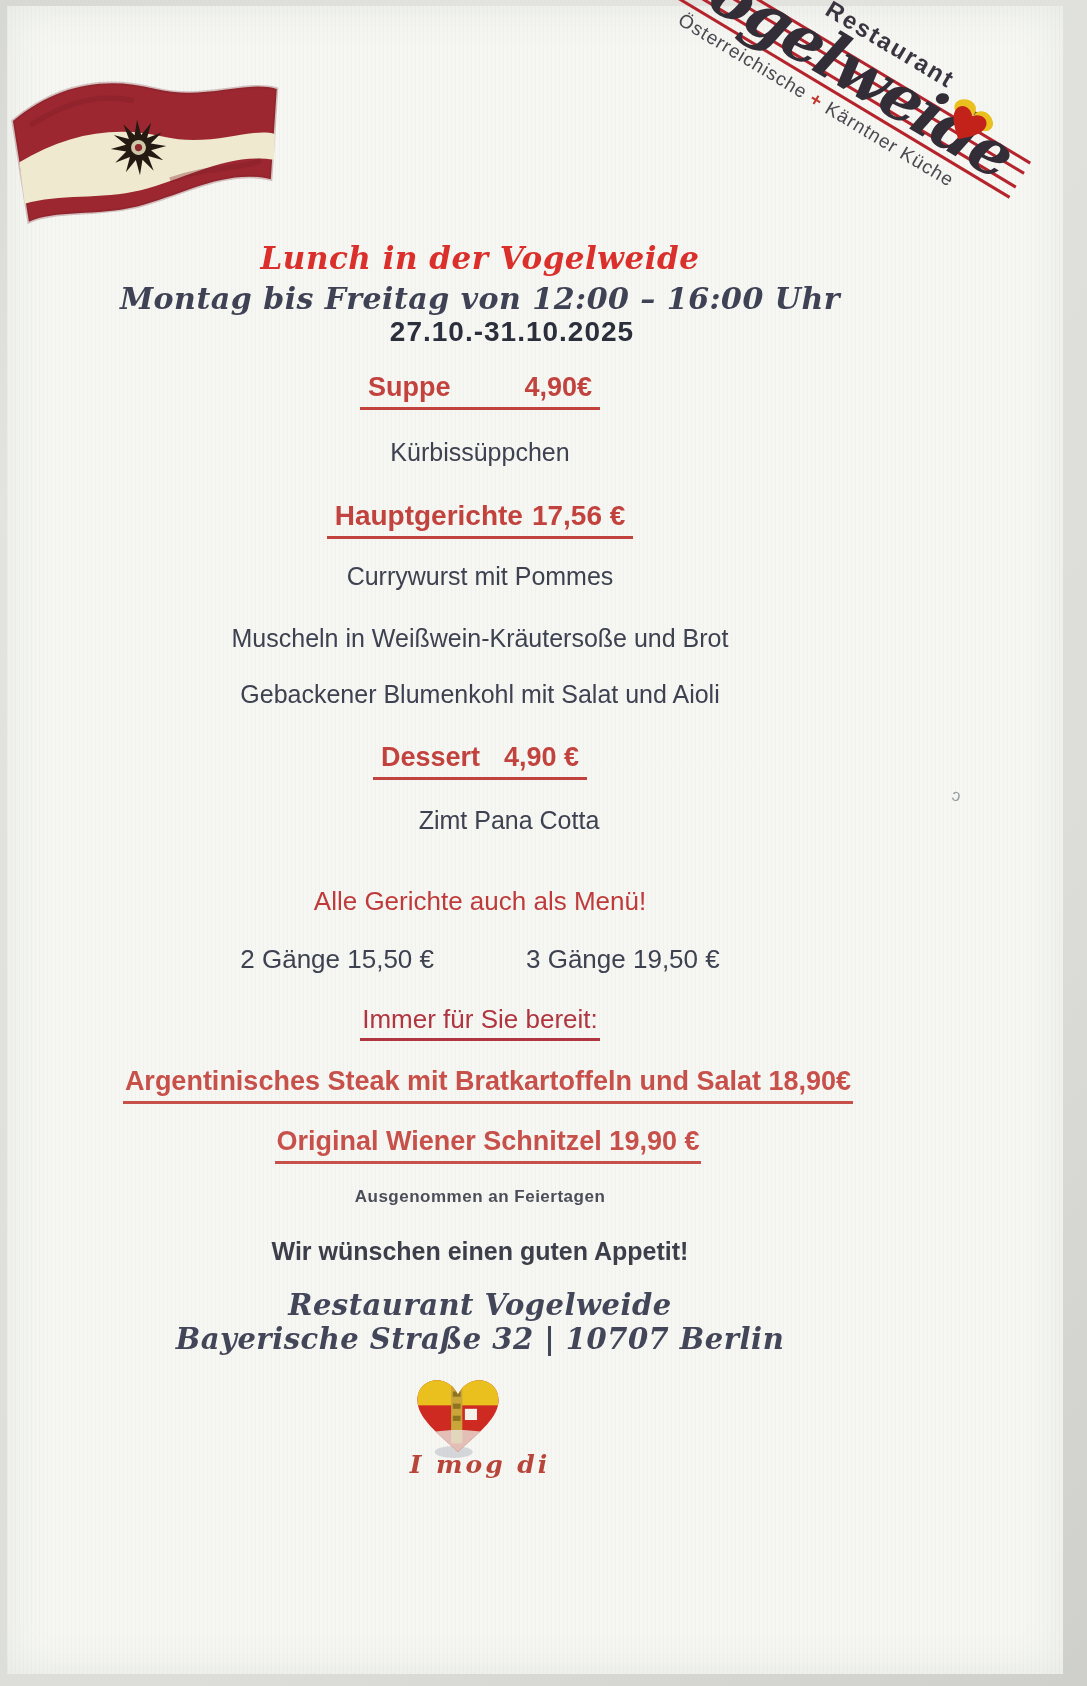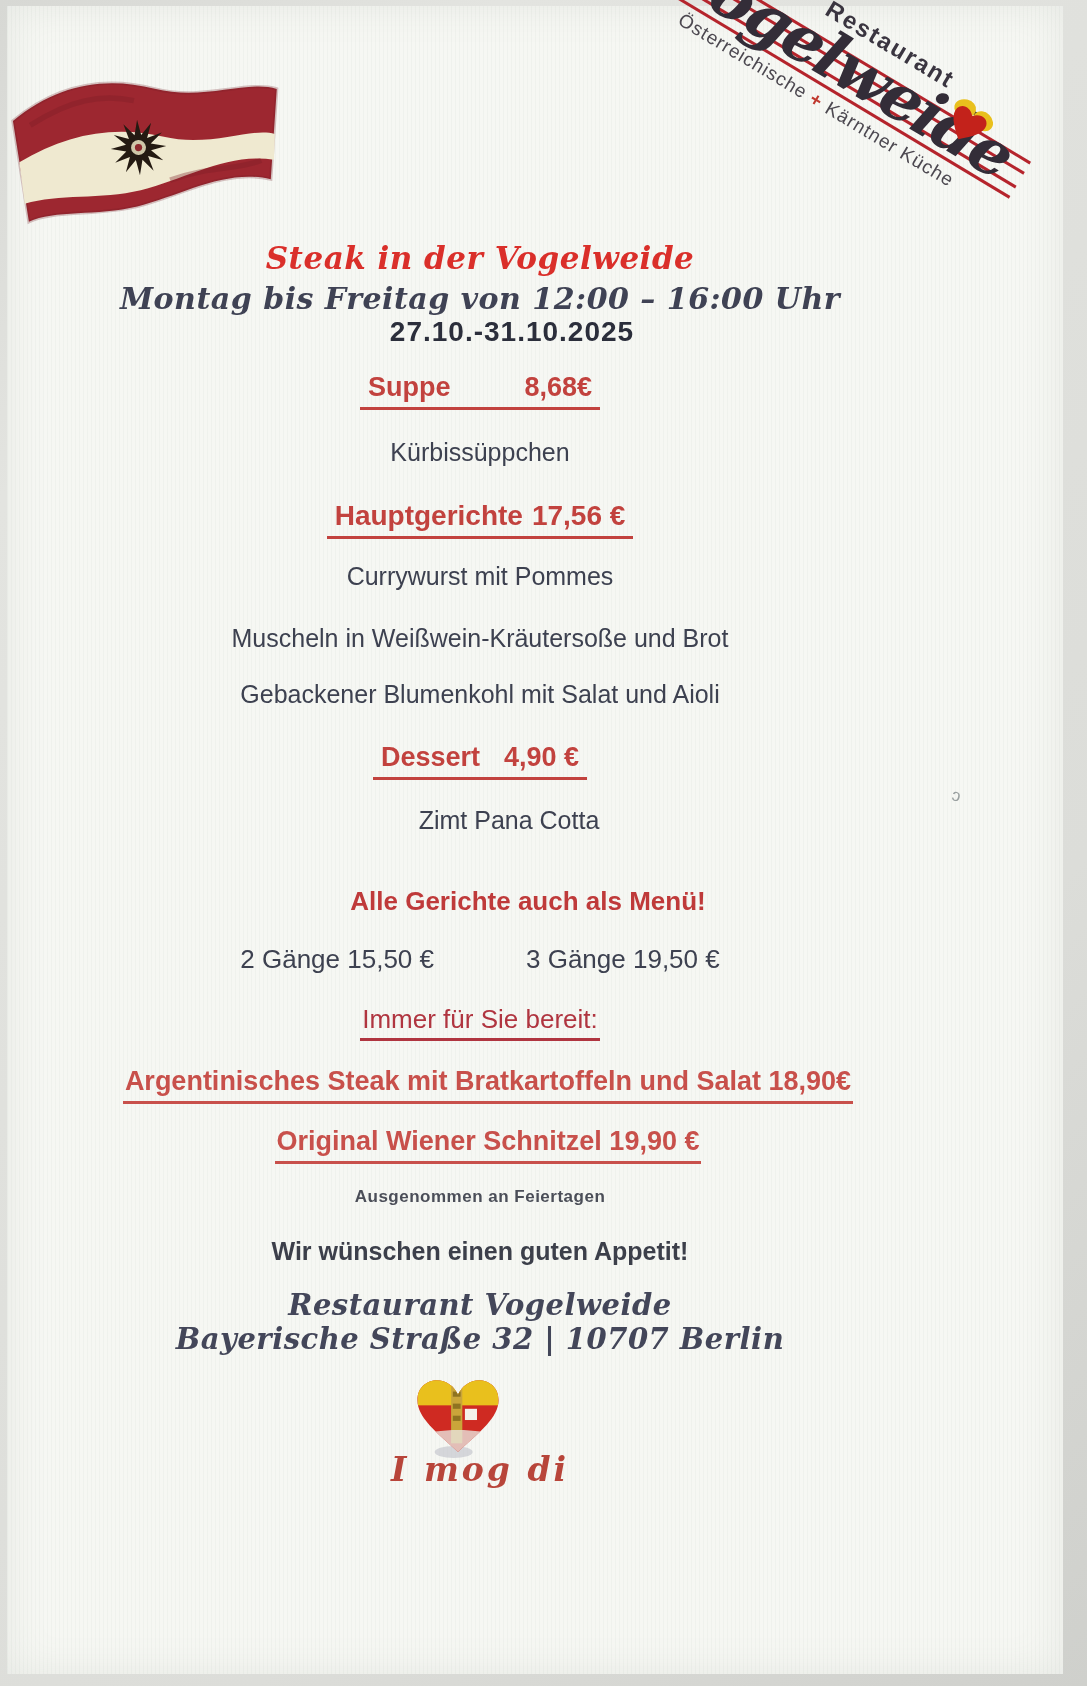--- a/index.html
+++ b/index.html
@@ -65,41 +65,41 @@
   .date{font-size:28px;font-weight:bold;color:#2b2e3b;letter-spacing:1px;}
 
   .heading{font-size:27px;font-weight:bold;color:#c2423e;}
   .heading .hx{display:inline-block;border-bottom:3px solid #c2423e;padding:0 8px 4px 8px;}
   .gap-wide{display:inline-block;width:74px;}
   .gap-mid{display:inline-block;width:24px;}
   .gap-sm{display:inline-block;width:9px;}
 
   .item{font-size:25px;color:#3d4150;}
 
-  .red-bold{font-size:26px;font-weight:bold;color:#bf3a3a;margin-left:48px;}
+  .red-bold{font-size:26px;font-weight:normal;color:#bf3a3a;}
   .options{display:flex;justify-content:center;gap:92px;font-size:26px;color:#3d4150;}
 
   .immer{font-size:26px;font-weight:normal;color:#b03540;}
   .immer .hx{display:inline-block;border-bottom:3px solid #b03540;padding:0 2px 3px;}
 
   .special{font-size:27px;font-weight:bold;color:#c8504b;}
   .special .hx{display:inline-block;border-bottom:3px solid #c8504b;padding:0 2px 4px;margin-left:16px;}
 
   .note{font-size:17px;font-weight:bold;color:#4b4e58;letter-spacing:0.5px;}
   .farewell{font-size:25px;font-weight:bold;color:#3c3f4a;}
 
   .foot-script{
     font-family:"DejaVu Serif",serif;font-style:italic;font-weight:bold;
     color:#434659;font-size:29px;letter-spacing:0.5px;
   }
 
   .heart-wrap{position:absolute;left:398px;top:1376px;width:120px;height:76px;}
   .slogan{
     font-family:"DejaVu Serif",serif;font-style:italic;font-weight:bold;
-    color:#b8453a;font-size:33px;letter-spacing:3px;
+    color:#b8453a;font-size:25px;letter-spacing:3px;
   }
 
   .artifact-curl{
     position:absolute;left:952px;top:786px;font-size:17px;color:#9aa0a0;
     transform:rotate(12deg);
   }
 </style>
 </head>
 <body>
 
@@ -138,26 +138,26 @@
       <div class="logo-tagline">
         <span>Österreichische</span>
         <span class="plus">+</span>
         <span>Kärntner Küche</span>
       </div>
     </div>
   </div>
 
   <div class="col">
 
-    <div class="line script-red" style="top:240px;">Steak in der Vogelweide</div>
+    <div class="line script-red" style="top:240px;">Lunch in der Vogelweide</div>
     <div class="line script-dark" style="top:281px;">Montag bis Freitag von 12:00 – 16:00 Uhr</div>
     <div class="line date" style="top:316px;margin-left:32px;">27.10.-31.10.2025</div>
 
     <div class="line heading" style="top:372px;">
-      <span class="hx"><span>Suppe</span><span class="gap-wide"></span><span>8,68€</span></span>
+      <span class="hx"><span>Suppe</span><span class="gap-wide"></span><span>4,90€</span></span>
     </div>
     <div class="line item" style="top:438px;">Kürbissüppchen</div>
 
     <div class="line heading" style="top:500px;font-size:28px;">
       <span class="hx"><span>Hauptgerichte</span><span class="gap-sm"></span><span>17,56 €</span></span>
     </div>
     <div class="line item" style="top:562px;">Currywurst mit Pommes</div>
     <div class="line item" style="top:624px;">Muscheln in Weißwein-Kräutersoße und Brot</div>
     <div class="line item" style="top:680px;">Gebackener Blumenkohl mit Salat und Aioli</div>
 

